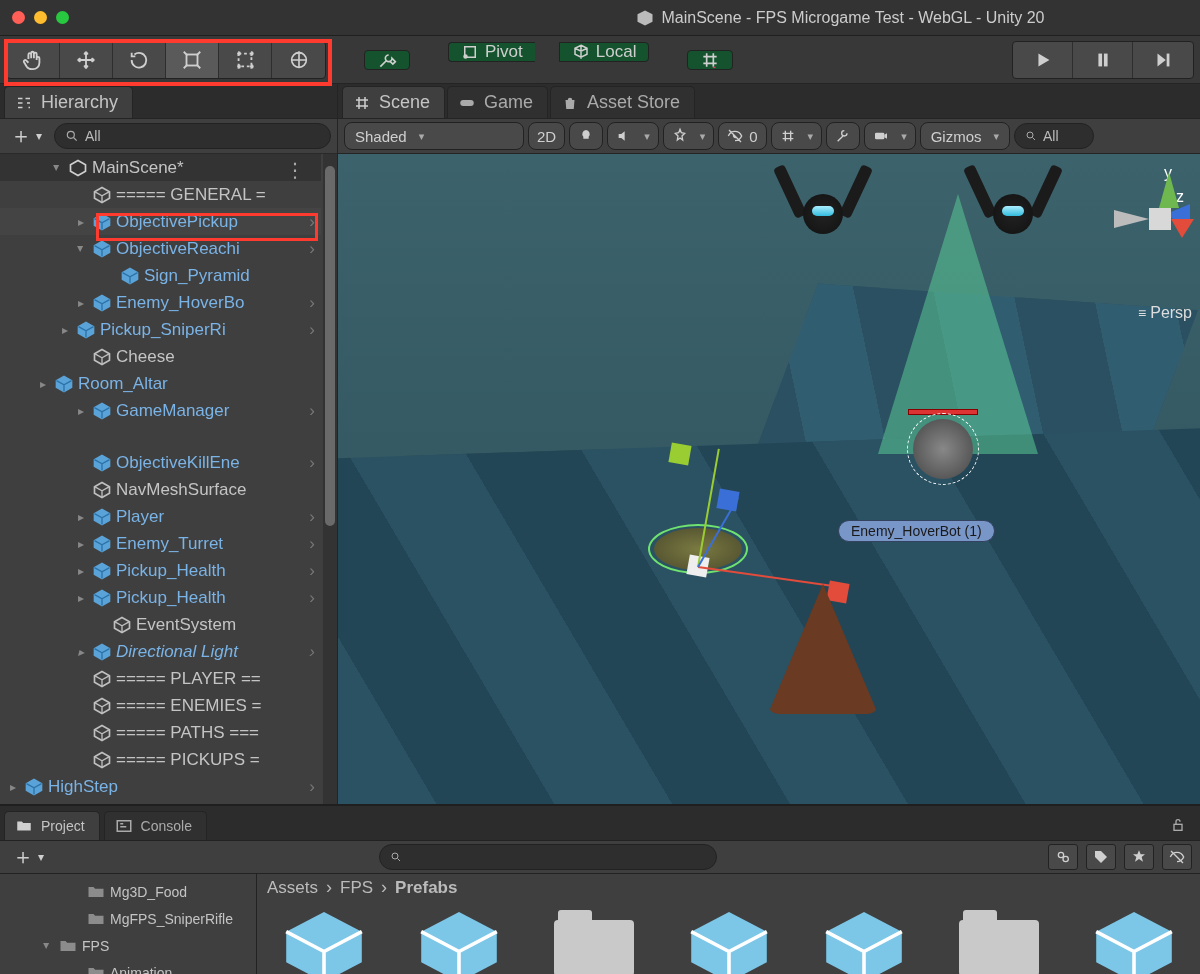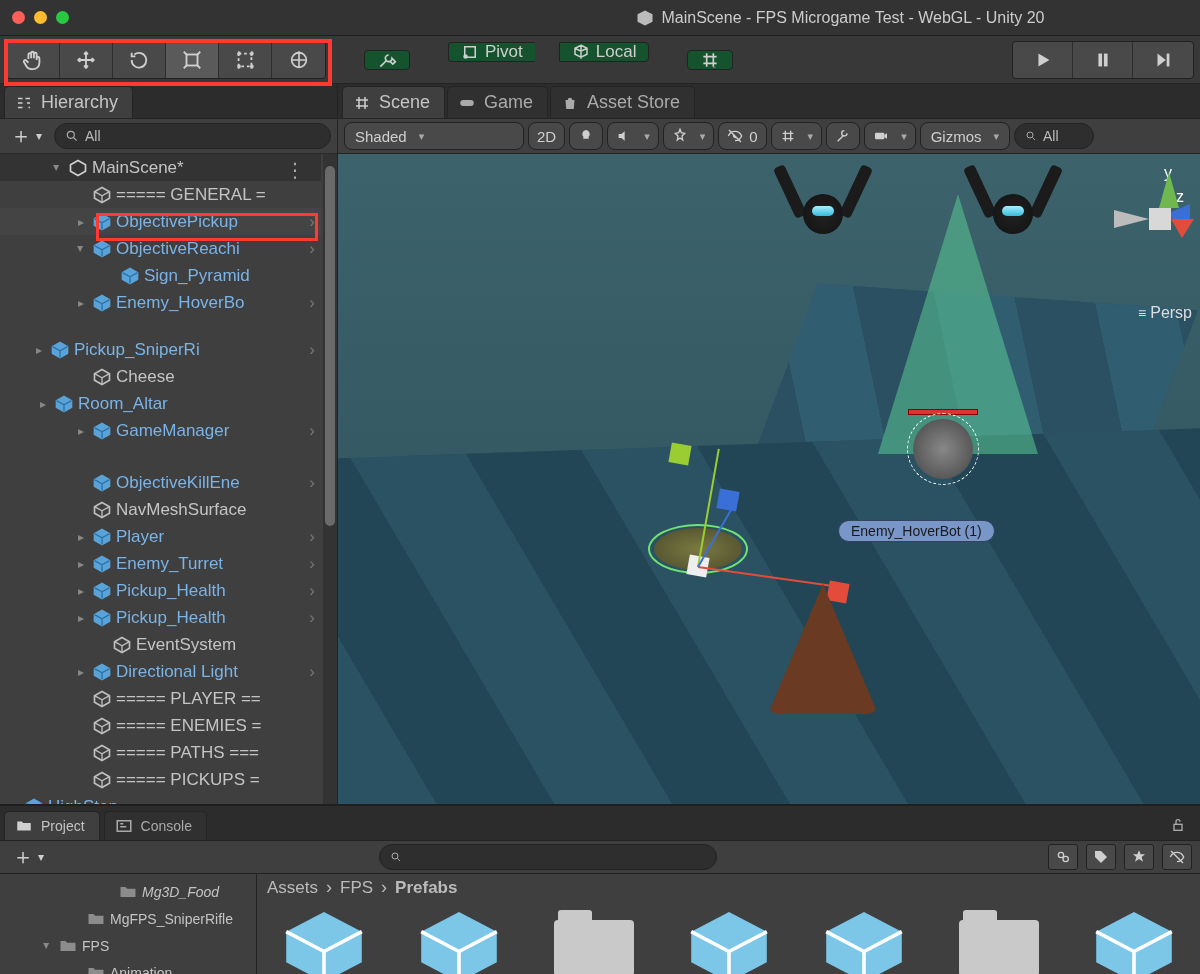--- a/index.html
+++ b/index.html
@@ -410,21 +410,21 @@
             </div>
             <div class="tree-item prefab " style="padding-left: 74px;">
               <span class="disclosure disc"></span>
               <svg class="cube" viewBox="0 0 24 24">
                 <polygon points="12,3 21,8 21,16 12,21 3,16 3,8" fill="#5aa3d8" stroke="#5aa3d8" stroke-width="2"></polygon>
                 <path d="M3 8l9 5 9-5M12 13v8" stroke="#2a72a8" stroke-width="1.6" fill="none"></path>
               </svg>
               <span>Enemy_HoverBo</span>
               <span class="chev-r">›</span>
             </div>
-            <div class="tree-item prefab " style="padding-left: 32px; margin-top: 20px;">
+            <div class="tree-item prefab " style="padding-left: 58px;">
               <span class="disclosure disc"></span>
               <svg class="cube" viewBox="0 0 24 24">
                 <polygon points="12,3 21,8 21,16 12,21 3,16 3,8" fill="#5aa3d8" stroke="#5aa3d8" stroke-width="2"></polygon>
                 <path d="M3 8l9 5 9-5M12 13v8" stroke="#2a72a8" stroke-width="1.6" fill="none"></path>
               </svg>
               <span>Pickup_SniperRi</span>
               <span class="chev-r">›</span>
             </div>
             <div class="tree-item " style="padding-left: 74px;">
               <span class="disclosure"></span>
@@ -505,21 +505,21 @@
               <span class="chev-r">›</span>
             </div>
             <div class="tree-item " style="padding-left: 74px; margin-left: 20px;">
               <span class="disclosure"></span>
               <svg class="cube" viewBox="0 0 24 24">
                 <polygon points="12,3 21,8 21,16 12,21 3,16 3,8" fill="none" stroke="#bfbfbf" stroke-width="2"></polygon>
                 <path d="M3 8l9 5 9-5M12 13v8" stroke="#bfbfbf" stroke-width="1.6" fill="none"></path>
               </svg>
               <span>EventSystem</span>
             </div>
-            <div class="tree-item prefab " style="padding-left: 74px;">
+            <div class="tree-item prefab " style="padding-left: 74px; font-style: italic;">
               <span class="disclosure disc"></span>
               <svg class="cube" viewBox="0 0 24 24">
                 <polygon points="12,3 21,8 21,16 12,21 3,16 3,8" fill="#5aa3d8" stroke="#5aa3d8" stroke-width="2"></polygon>
                 <path d="M3 8l9 5 9-5M12 13v8" stroke="#2a72a8" stroke-width="1.6" fill="none"></path>
               </svg>
               <span>Directional Light</span>
               <span class="chev-r">›</span>
             </div>
             <div class="tree-item " style="padding-left: 74px;">
               <span class="disclosure"></span>
@@ -767,21 +767,21 @@
         </svg>
       </div>
     <div class="icon-btn">
         <svg width="16" height="16" viewBox="0 0 24 24" stroke="#cfcfcf" fill="none" stroke-width="2">
           <path d="M3 3l18 18M2 12s3-7 10-7 10 7 10 7-3 7-10 7"></path>
         </svg>
       </div>
   </div>
   <div class="project-body">
     <div class="proj-tree" id="proj-tree">
-        <div class="tree-item" style="padding-left: 100px; font-style: italic;">
+        <div class="tree-item" style="padding-left: 68px;">
           <span class="disclosure"></span>
           <svg class="cube" viewBox="0 0 24 24" fill="#8c8c8c">
             <path d="M3 6h6l2 2h10v10H3z"></path>
           </svg>
           <span>Mg3D_Food</span>
         </div>
         <div class="tree-item" style="padding-left: 68px;">
           <span class="disclosure"></span>
           <svg class="cube" viewBox="0 0 24 24" fill="#8c8c8c">
             <path d="M3 6h6l2 2h10v10H3z"></path>

